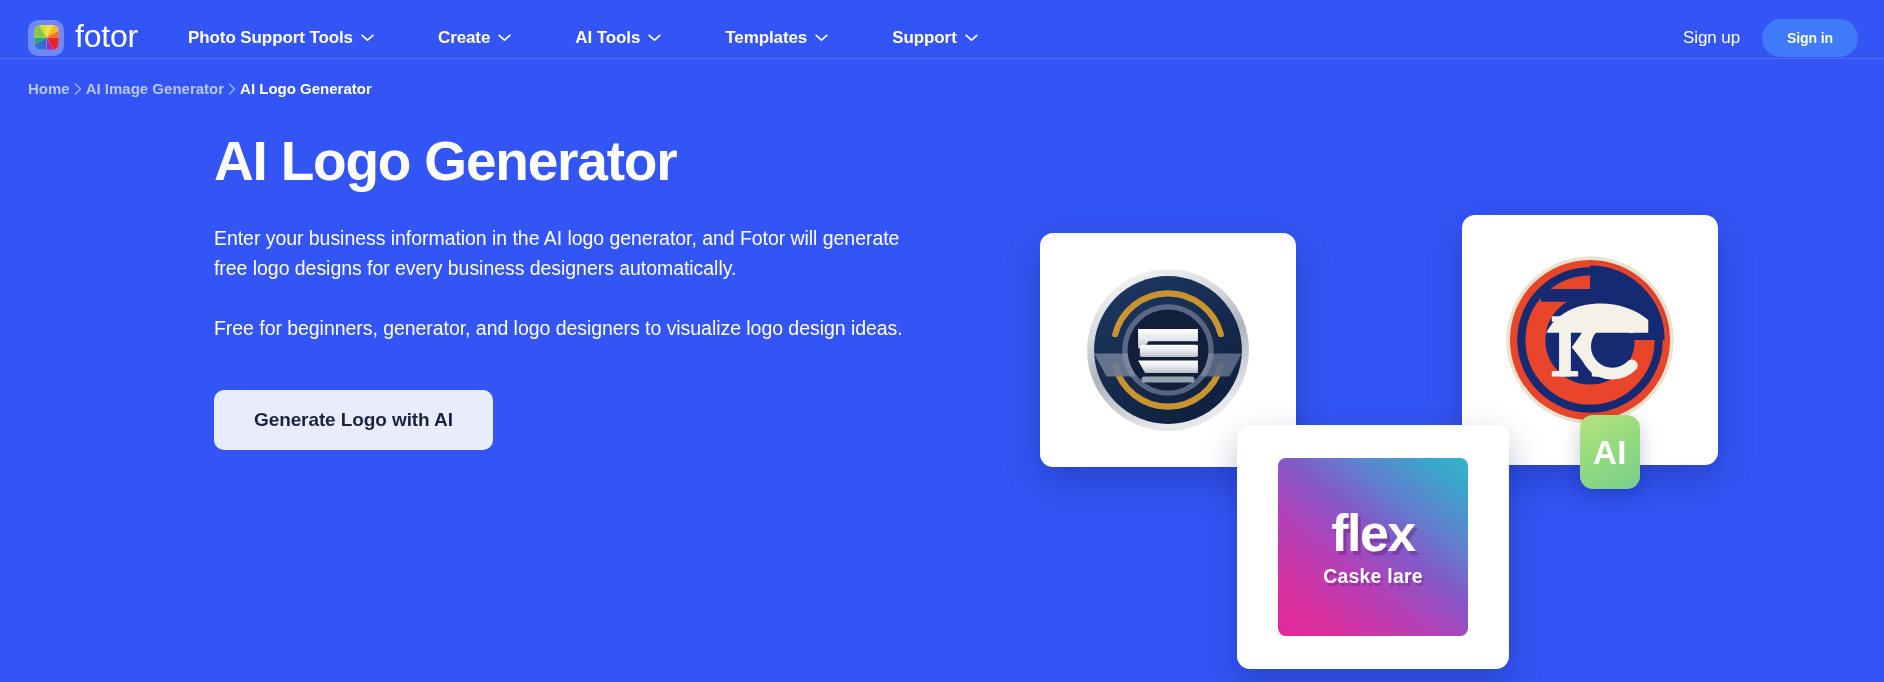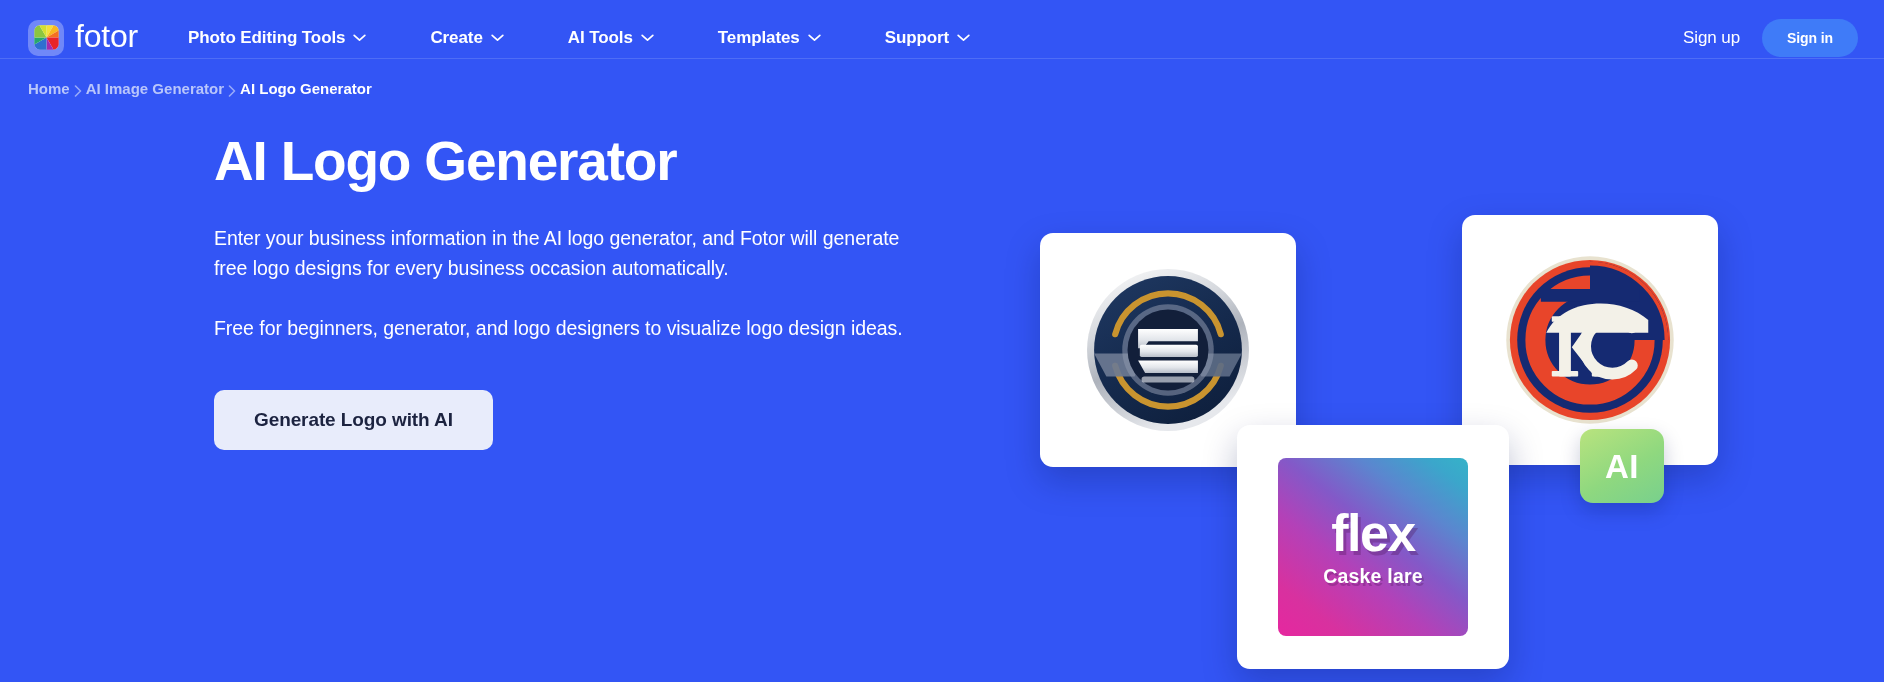--- a/index.html
+++ b/index.html
@@ -118,21 +118,21 @@
     border: none;
     border-radius: 999px;
     padding: 11px 25px;
     cursor: pointer;
     font-family: inherit;
   }
 
   
   .breadcrumb {
     display: flex;
-    align-items: flex-end;
+    align-items: center;
     gap: 4px;
     padding: 21px 0 0 28px;
     font-size: 15px;
     font-weight: 600;
   }
   .crumb {
     color: #b9c6fb;
     cursor: pointer;
     white-space: nowrap;
   }
@@ -276,22 +276,22 @@
     font-weight: 700;
     letter-spacing: 0.2px;
     line-height: 1;
     margin-top: 7px;
     text-shadow: 2px 3px 0 rgba(80, 20, 90, 0.30);
   }
 
   .ai-badge {
     position: absolute;
     left: 570px;
-    top: 214px;
-    width: 84px;
+    top: 200px;
+    width: 60px;
     height: 74px;
     border-radius: 13px;
     background: linear-gradient(150deg, #b9e37e 0%, #8fd87f 55%, #78d08d 100%);
     display: flex;
     align-items: center;
     justify-content: center;
     z-index: 4;
     box-shadow: 0 8px 20px rgba(8, 20, 80, 0.22);
     text-align: right;
   }
@@ -333,21 +333,21 @@
             </g>
           </g>
         </svg>
       </span>
       <span class="brand-name">fotor</span>
     </div>
 
     <nav class="nav">
 
       <div class="nav-item">
-        <span>Photo Editing Tools</span>
+        <span>Photo Support Tools</span>
         <svg class="chev" viewBox="0 0 14 9" aria-hidden="true">
           <path d="M1 1.5 L7 7 L13 1.5" fill="none" stroke="#ffffff" stroke-width="1.9" stroke-linecap="round" stroke-linejoin="round"></path>
         </svg>
       </div>
 
       <div class="nav-item">
         <span>Create</span>
         <svg class="chev" viewBox="0 0 14 9" aria-hidden="true">
           <path d="M1 1.5 L7 7 L13 1.5" fill="none" stroke="#ffffff" stroke-width="1.9" stroke-linecap="round" stroke-linejoin="round"></path>
         </svg>
@@ -392,21 +392,21 @@
     <svg class="crumb-sep" viewBox="0 0 8 12" aria-hidden="true">
       <path d="M1.5 1 L6.5 6 L1.5 11" fill="none" stroke="#b9c6fb" stroke-width="1.6" stroke-linecap="round" stroke-linejoin="round"></path>
     </svg>
     <span class="crumb current">AI Logo Generator</span>
   </div>
 
   <section class="hero">
 
     <div class="hero-copy">
       <h1 class="hero-title">AI Logo Generator</h1>
-      <p class="hero-para">Enter your business information in the AI logo generator, and Fotor will generate free logo designs for every business occasion automatically.</p>
+      <p class="hero-para">Enter your business information in the AI logo generator, and Fotor will generate free logo designs for every business designers automatically.</p>
       <p class="hero-para">Free for beginners, generator, and logo designers to visualize logo design ideas.</p>
       <button class="cta-btn">Generate Logo with AI</button>
     </div>
 
     <div class="showcase">
 
       <div class="logo-card card-emblem">
         <svg class="emblem-art" width="176" height="176" viewBox="0 0 200 200" aria-hidden="true">
           <defs>
             <linearGradient id="silverRim" x1="0" y1="0" x2="0.4" y2="1">

